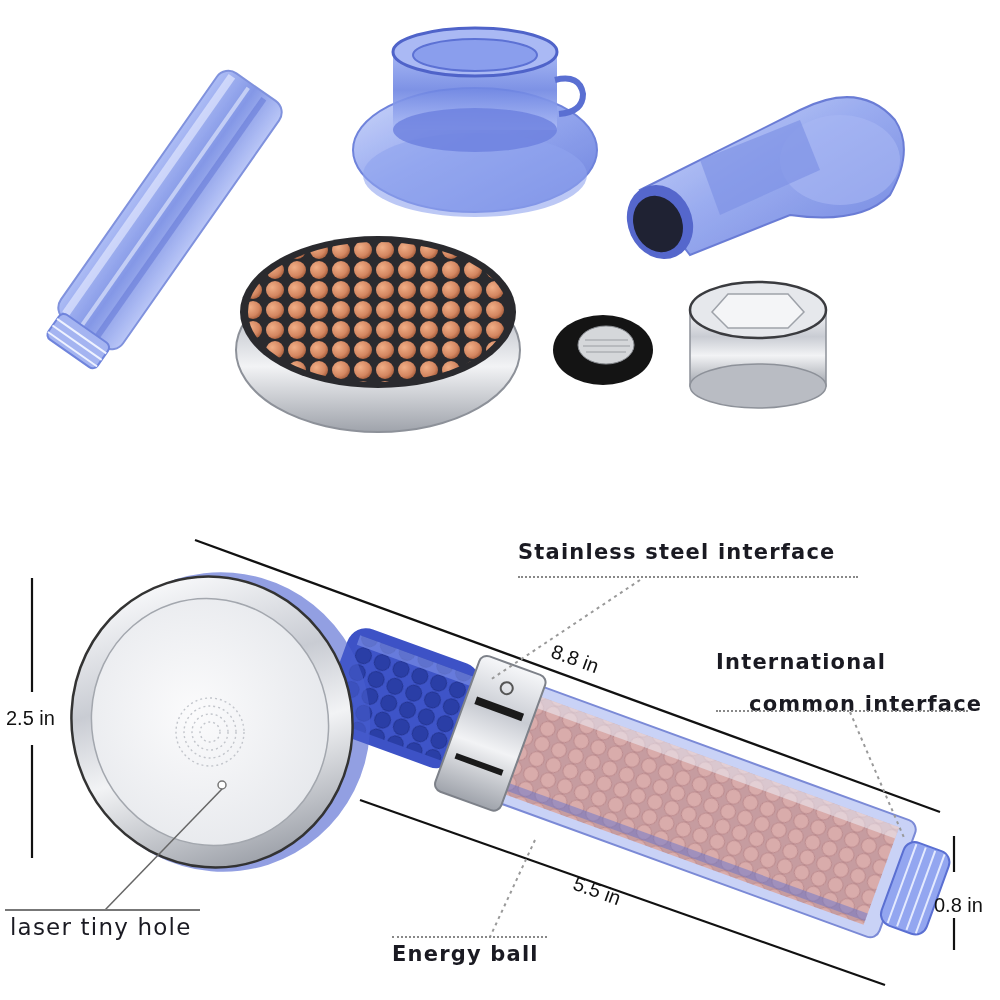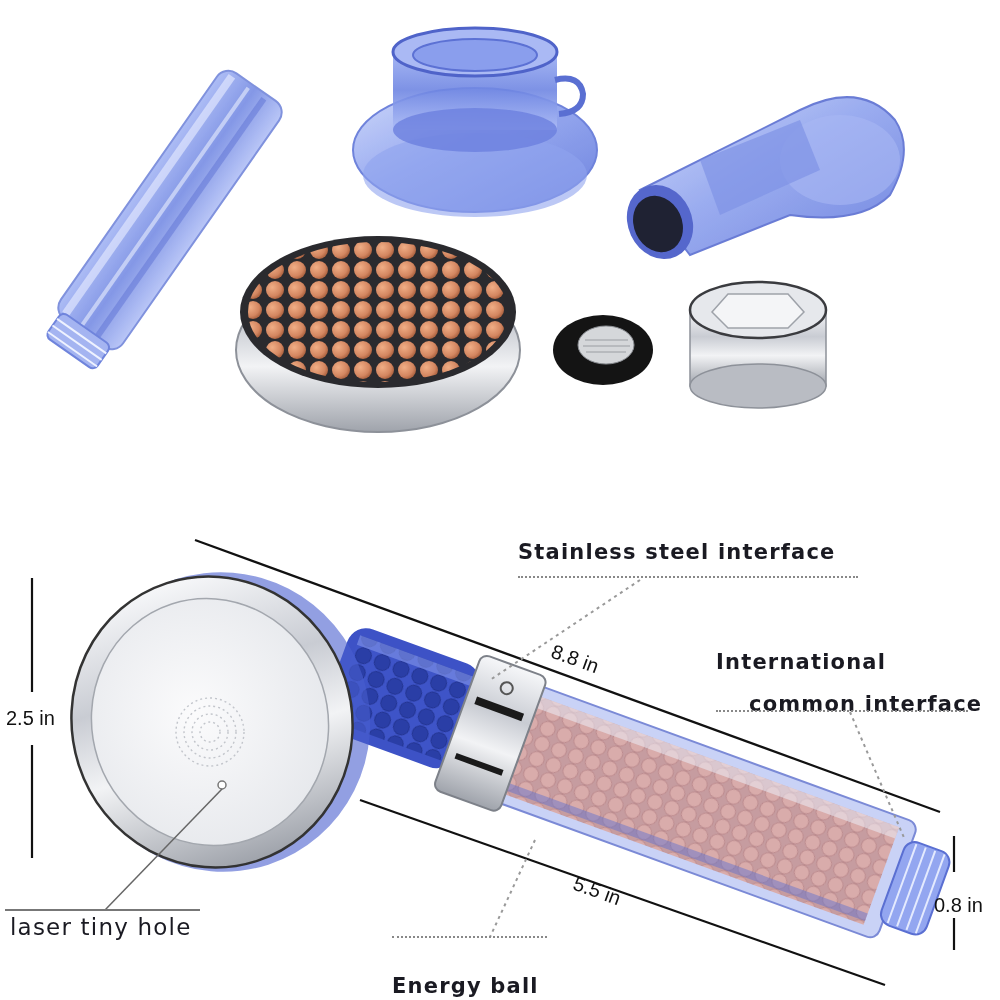--- a/index.html
+++ b/index.html
@@ -179,19 +179,19 @@
 
 <div class="label callout" style="left:518px; top:540px;">Stainless steel interface</div>
 <div class="underline-dots" style="left:518px; top:576px; width:340px;"></div>
 
 <div class="label callout" style="left:716px; top:650px;">International</div>
 <div class="label callout" style="left:749px; top:680px;margin-top:12px;">common interface</div>
 <div class="underline-dots" style="left:716px; top:710px; width:252px;"></div>
 
 <div class="label callout" style="left:2px; top:914px; font-weight:normal; font-size:23px;margin-left:8px;">laser tiny hole</div>
 
-<div class="label callout" style="left:392px; top:942px;margin-top:32px;">Energy ball</div>
+<div class="label callout" style="left:392px; top:942px;">Energy ball</div>
 <div class="underline-dots" style="left:392px; top:936px; width:155px;"></div>
 
 <div class="label dim" style="left:6px; top:707px;">2.5 in</div>
 <div class="label dim" style="left:556px; top:640px; transform:rotate(20deg); transform-origin:left top;">8.8 in</div>
 <div class="label dim" style="left:578px; top:872px; transform:rotate(20deg); transform-origin:left top;">5.5 in</div>
 <div class="label dim" style="left:934px; top:882px;margin-top:12px;">0.8 in</div>
 
 </body></html>

